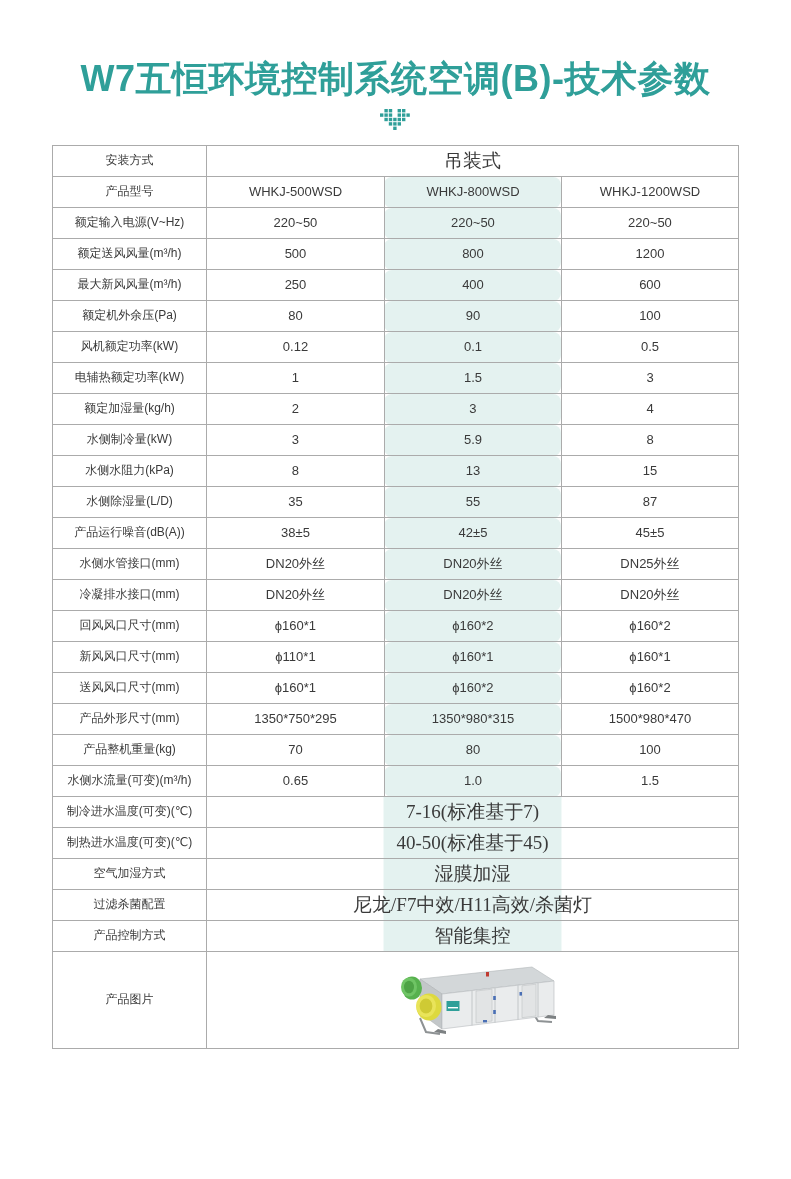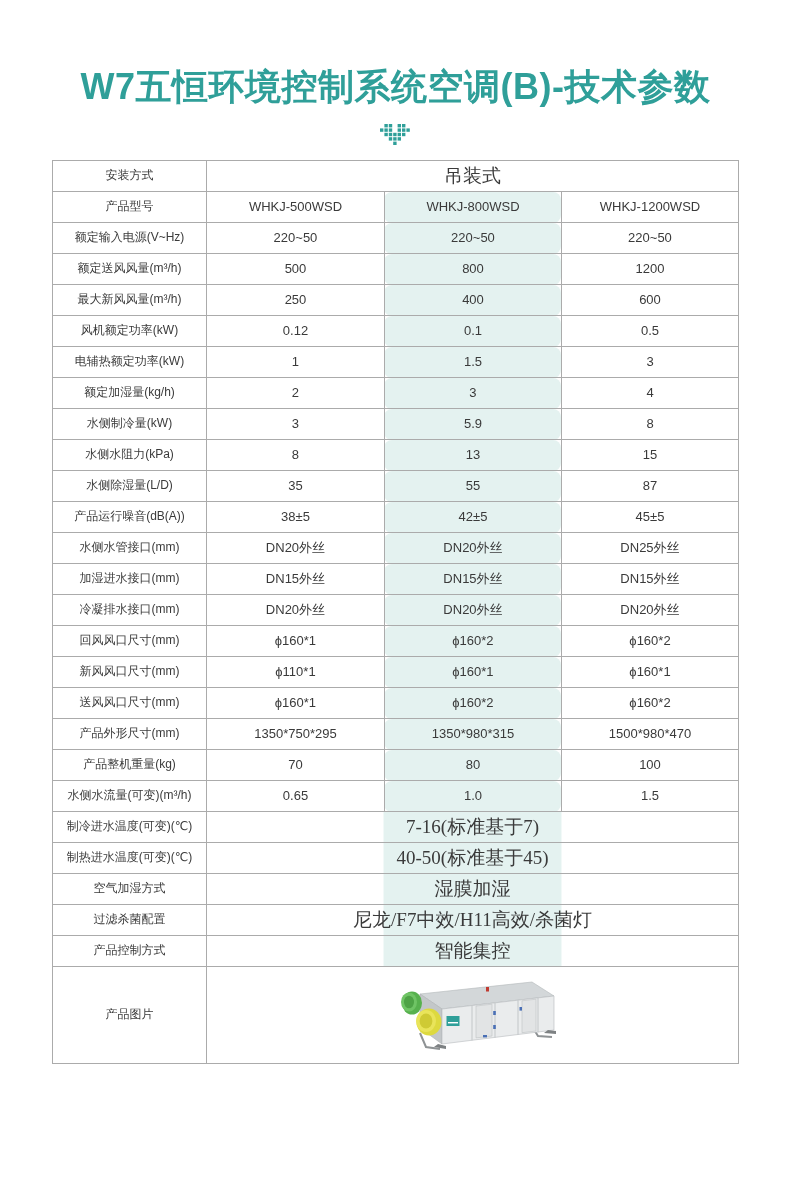--- a/index.html
+++ b/index.html
@@ -1,18 +1,18 @@
 <!DOCTYPE html>
 <html><head>
 <meta charset="utf-8">
 <style>
   html,body{margin:0;padding:0;background:#ffffff;}
   body{font-family:"Liberation Sans","DejaVu Sans",sans-serif;color:#3a3a3a;}
   .page{width:791px;height:1179px;background:#fff;overflow:hidden;position:relative;}
-  .title{margin:16px;padding-top:50px;text-align:center;color:#2f9f99;
+  .title{margin:8px;padding-top:50px;text-align:center;color:#2f9f99;
          font-size:36px;line-height:42px;font-weight:700;letter-spacing:0.5px;}
   .logo-wrap{text-align:center;margin-top:9px;height:24px;}
   table.spec{width:686px;margin:12px auto 0;border-collapse:collapse;table-layout:fixed;}
   .spec col.c-label{width:154px;}
   .spec col.c-d1{width:178px;}
   .spec col.c-d2{width:177px;}
   .spec col.c-d3{width:177px;}
   .spec th,.spec td{border:1px solid #ababab;text-align:center;vertical-align:middle;
        font-weight:400;font-size:12px;padding:2px 4px;height:26px;line-height:1.3;
        overflow:hidden;}
@@ -102,20 +102,28 @@
         <tr>
           <th>
             <div>最大新风风量(m³/h)</div>
           </th>
           <td class="val">250</td>
           <td class="val hl">400</td>
           <td class="val">600</td>
         </tr>
         <tr>
           <th>
+            <div>额定机外余压(Pa)</div>
+          </th>
+          <td class="val">80</td>
+          <td class="val hl">90</td>
+          <td class="val">100</td>
+        </tr>
+        <tr>
+          <th>
             <div>风机额定功率(kW)</div>
           </th>
           <td class="val">0.12</td>
           <td class="val hl">0.1</td>
           <td class="val">0.5</td>
         </tr>
         <tr>
           <th>
             <div>电辅热额定功率(kW)</div>
           </th>
@@ -163,28 +171,20 @@
           <td class="val hl">42±5</td>
           <td class="val">45±5</td>
         </tr>
         <tr>
           <th>
             <div>水侧水管接口(mm)</div>
           </th>
           <td class="val">DN20外丝</td>
           <td class="val hl">DN20外丝</td>
           <td class="val">DN25外丝</td>
-        </tr>
-        <tr>
-          <th>
-            <div>加湿进水接口(mm)</div>
-          </th>
-          <td class="val">DN15外丝</td>
-          <td class="val hl">DN15外丝</td>
-          <td class="val">DN15外丝</td>
         </tr>
         <tr>
           <th>
             <div>冷凝排水接口(mm)</div>
           </th>
           <td class="val">DN20外丝</td>
           <td class="val hl">DN20外丝</td>
           <td class="val">DN20外丝</td>
         </tr>
         <tr>

